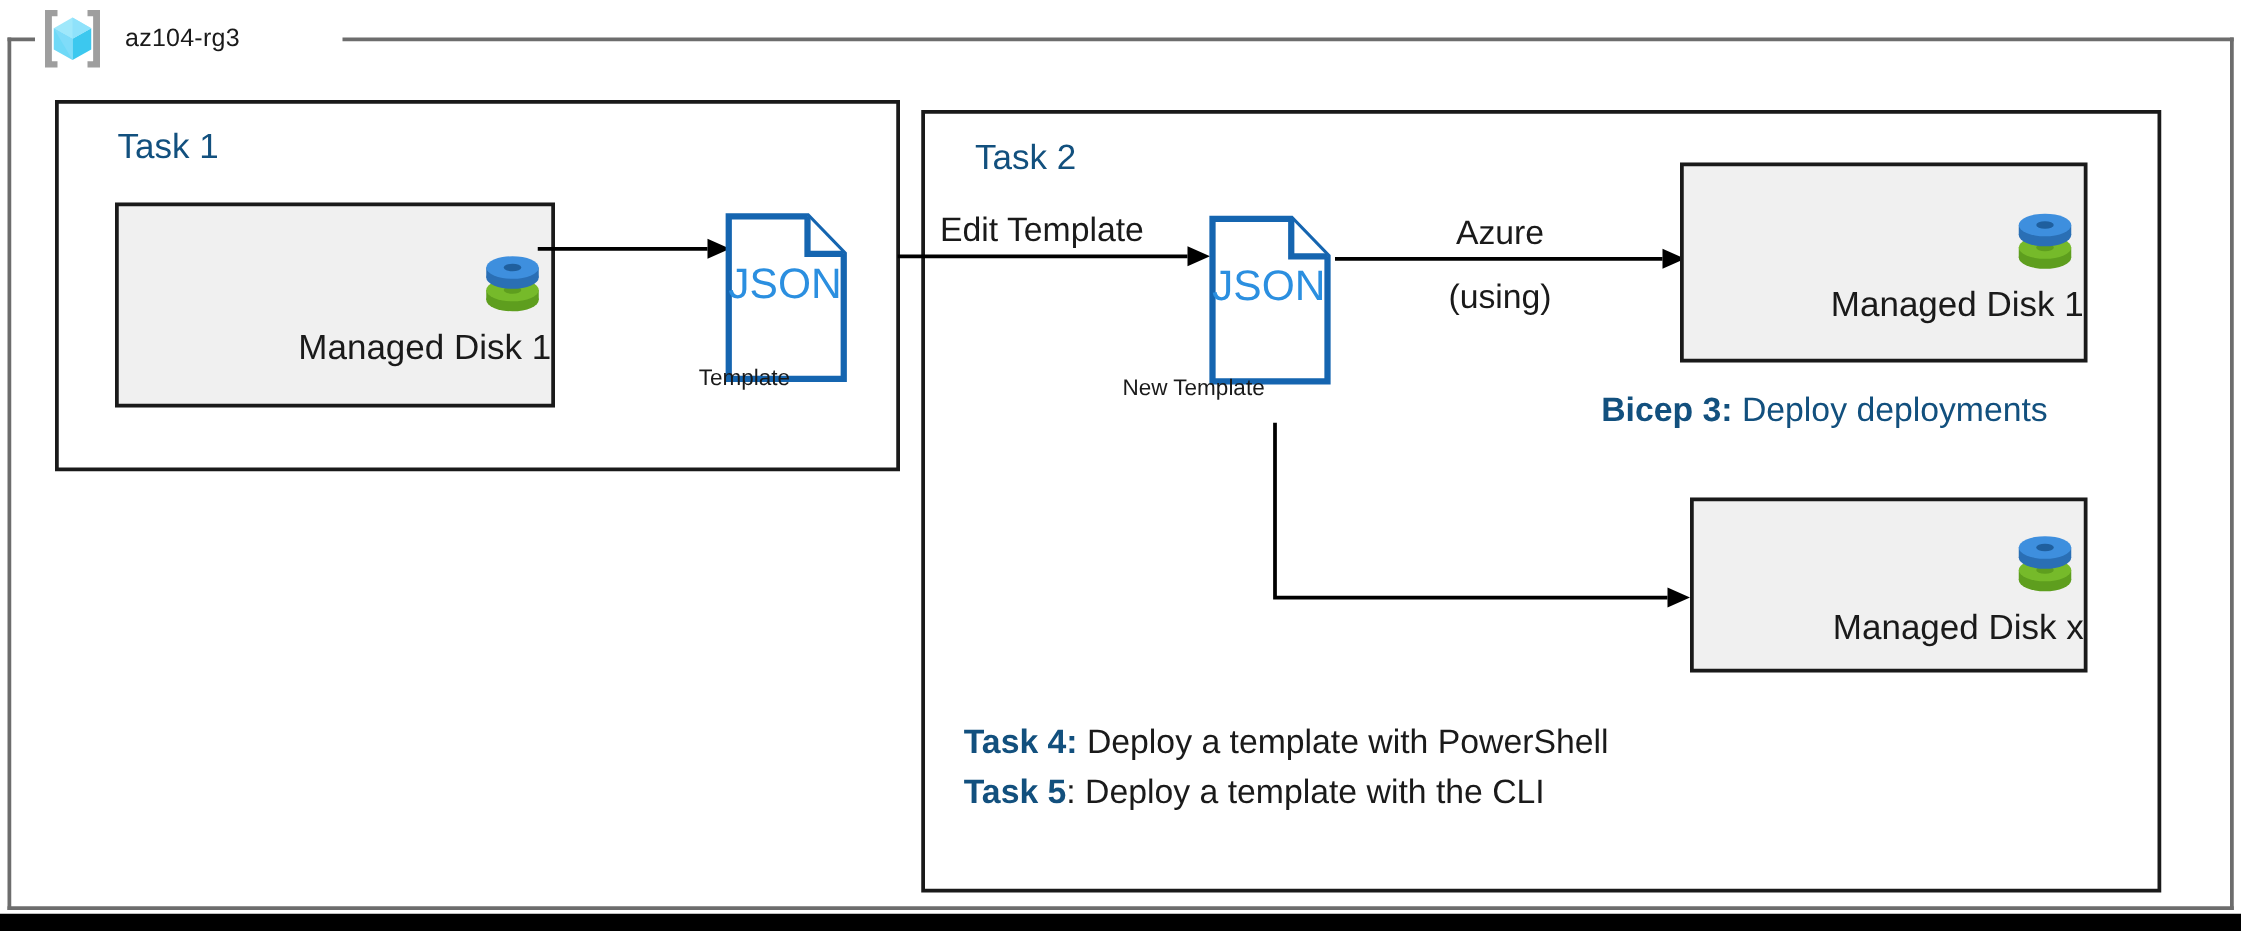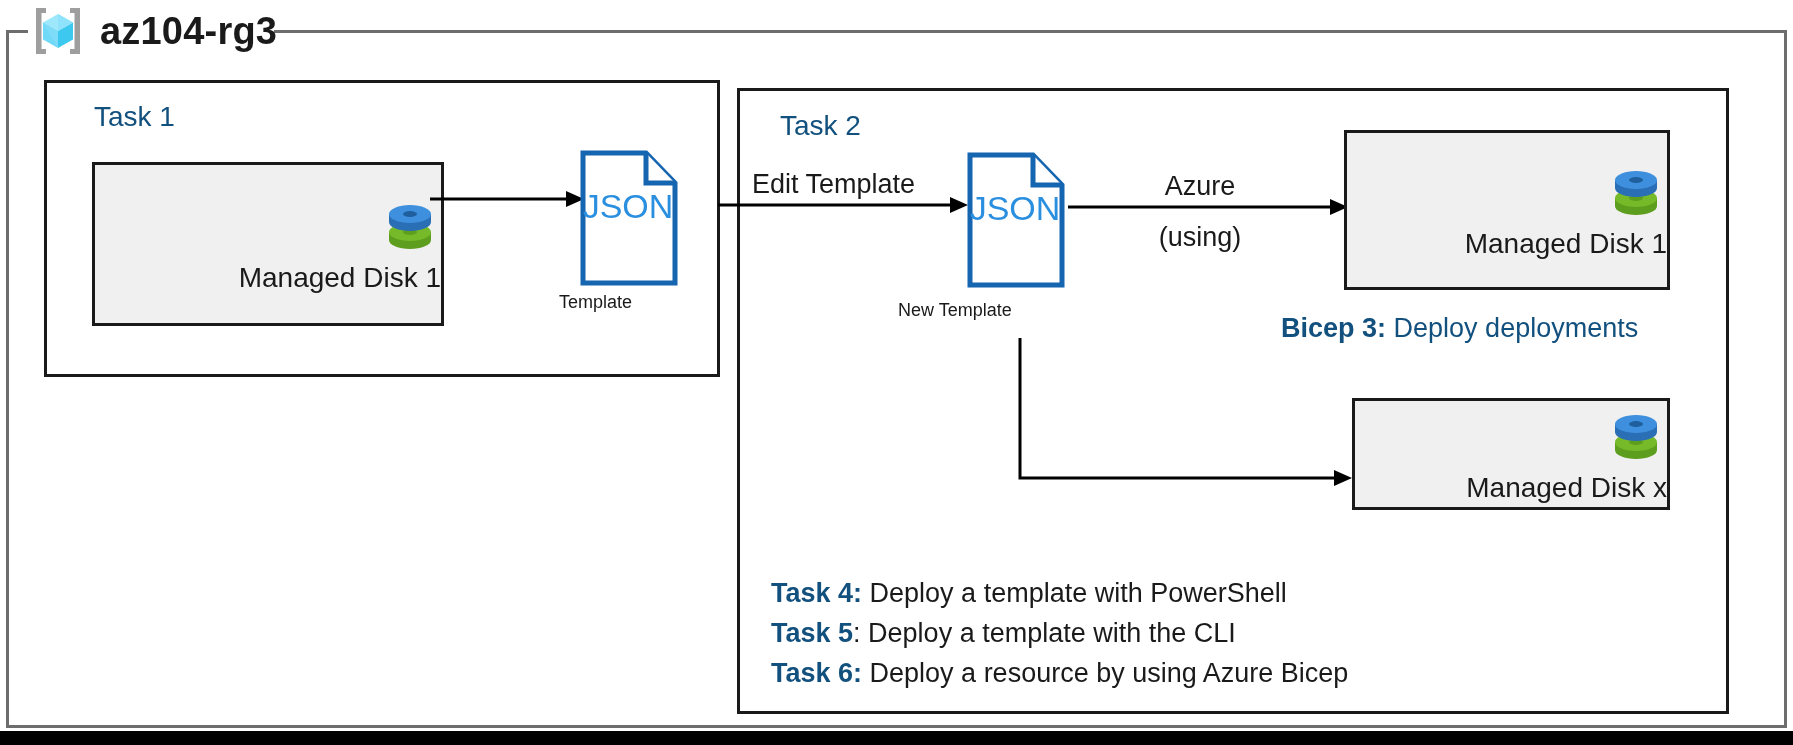--- a/index.html
+++ b/index.html
@@ -59,25 +59,24 @@
     align-items: center;
     gap: 14px;
     height: 58px;
   }
   #rg-icon {
     width: 56px;
     height: 52px;
     position: relative;
   }
   #rg-title-text {
-    font-size: 38px;
+    font-size: 20px;
     color: #1a1a1a;
     letter-spacing: .2px;
     white-space: nowrap;
-    font-weight: bold;
   }
 
   
   .task-frame {
     border: 3px solid #1a1a1a;
     box-sizing: border-box;
     background: #ffffff;
   }
   #task1-frame { left: 44px;  top: 80px;  width: 676px; height: 297px; }
   #task2-frame { left: 737px; top: 88px;  width: 992px; height: 626px; }
@@ -102,26 +101,26 @@
     justify-content: center;
   }
   .resource-label {
     font-size: 28px;
     color: #1a1a1a;
     white-space: nowrap;
     margin-top: 6px;
   }
   #disk-box-1 { left: 92px;  top: 162px; width: 352px; height: 164px; }
   #disk-box-2 { left: 1344px; top: 130px; width: 326px; height: 160px; }
-  #disk-box-3 { left: 1352px; top: 398px; width: 318px; height: 112px; }
+  #disk-box-3 { left: 1352px; top: 398px; width: 318px; height: 140px; }
 
   .disk-icon { width: 62px; height: 62px; display: block; }
 
   
-  .json-file { width: 98px; height: 136px; display: block; }
+  .json-file { width: 98px; height: 136px; display: block; margin-top: 20px; }
   #json-1 { left: 580px; top: 150px; }
   #json-2 { left: 967px; top: 152px; }
 
   .file-caption {
     font-size: 18px;
     color: #1a1a1a;
     white-space: nowrap;
   }
   #json-1-caption { left: 559px; top: 292px; }
   #json-2-caption { left: 898px; top: 300px; }
@@ -298,20 +297,16 @@
   </div>
 
   <div class="abs task-note" id="task4-note">
     <span class="tn-key">Task 4:</span>
     <span>Deploy a template with PowerShell</span>
   </div>
   <div class="abs task-note" id="task5-note">
     <span class="tn-key">Task 5</span><span class="tn-key-plain">:</span>
     <span>Deploy a template with the CLI</span>
   </div>
-  <div class="abs task-note" id="task6-note">
-    <span class="tn-key">Task 6:</span>
-    <span>Deploy a resource by using Azure Bicep</span>
-  </div>
 
   <div class="abs" id="bottom-bar"></div>
 
 </div>
 
 </body></html>

